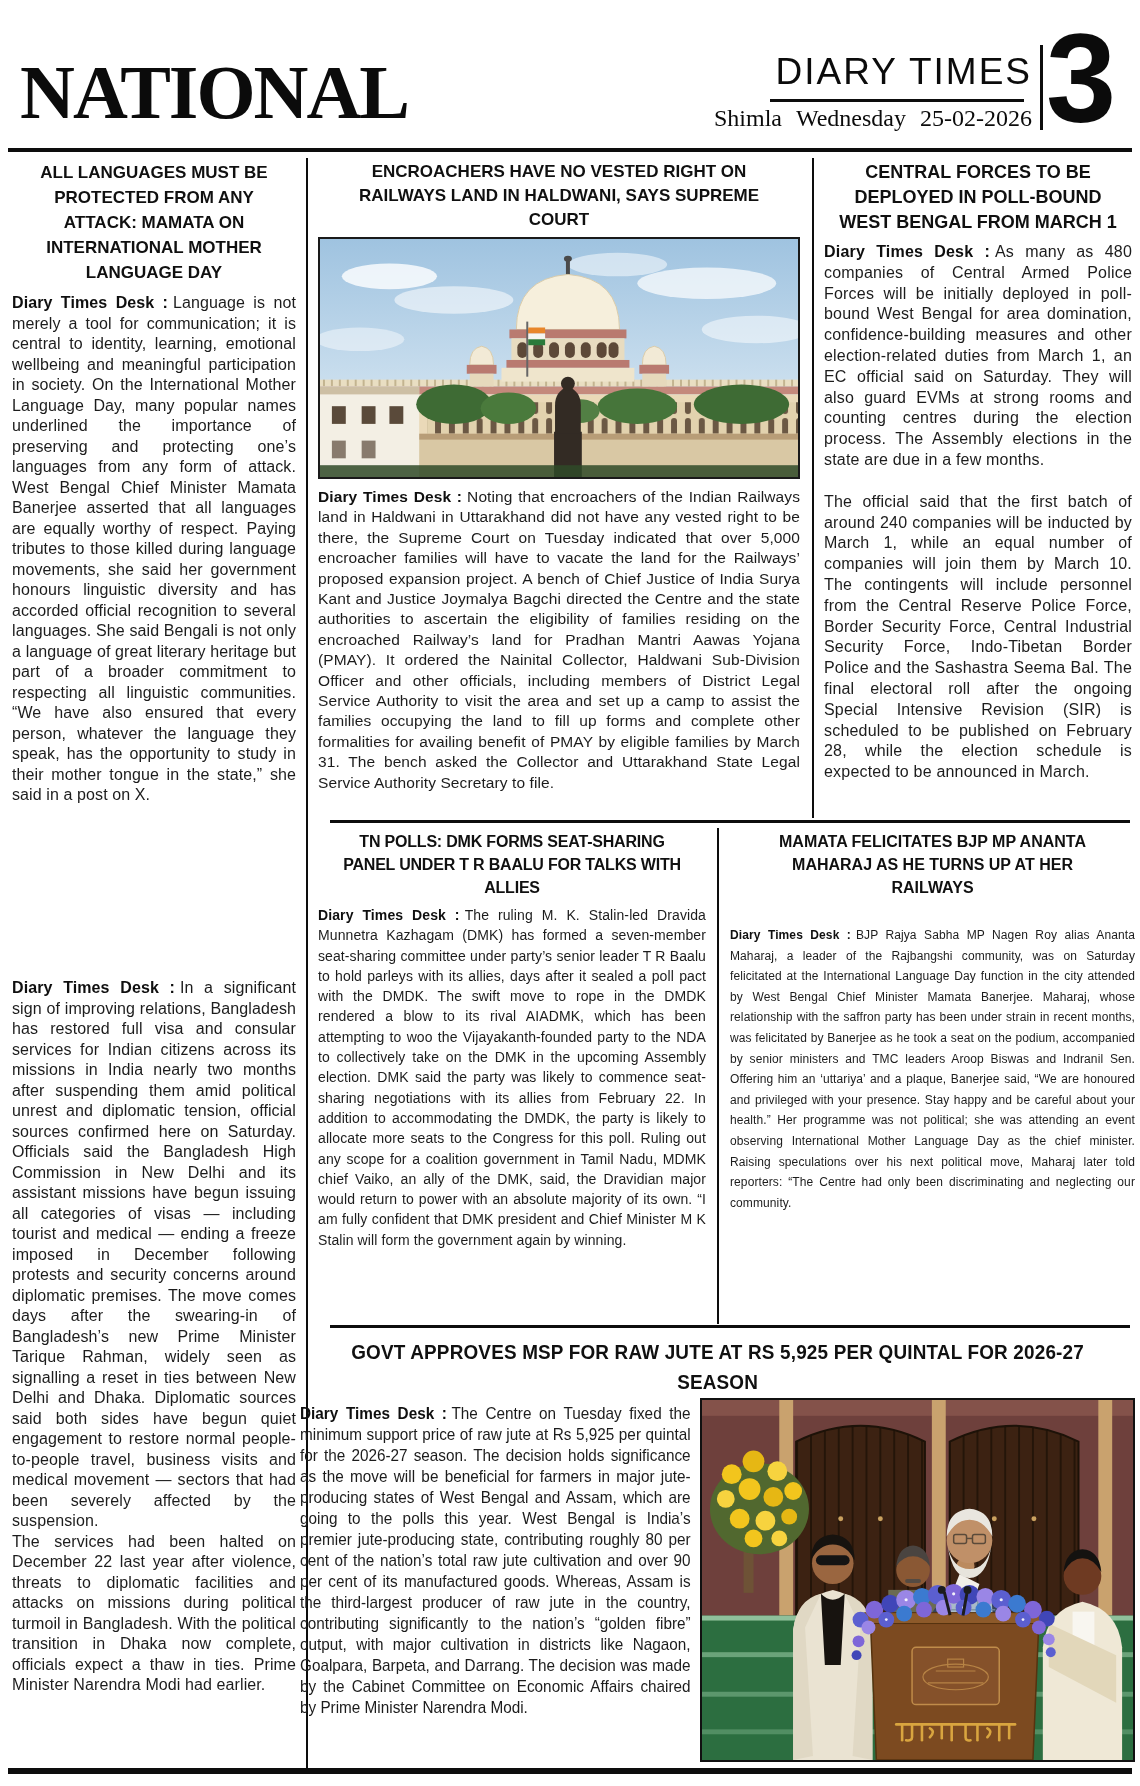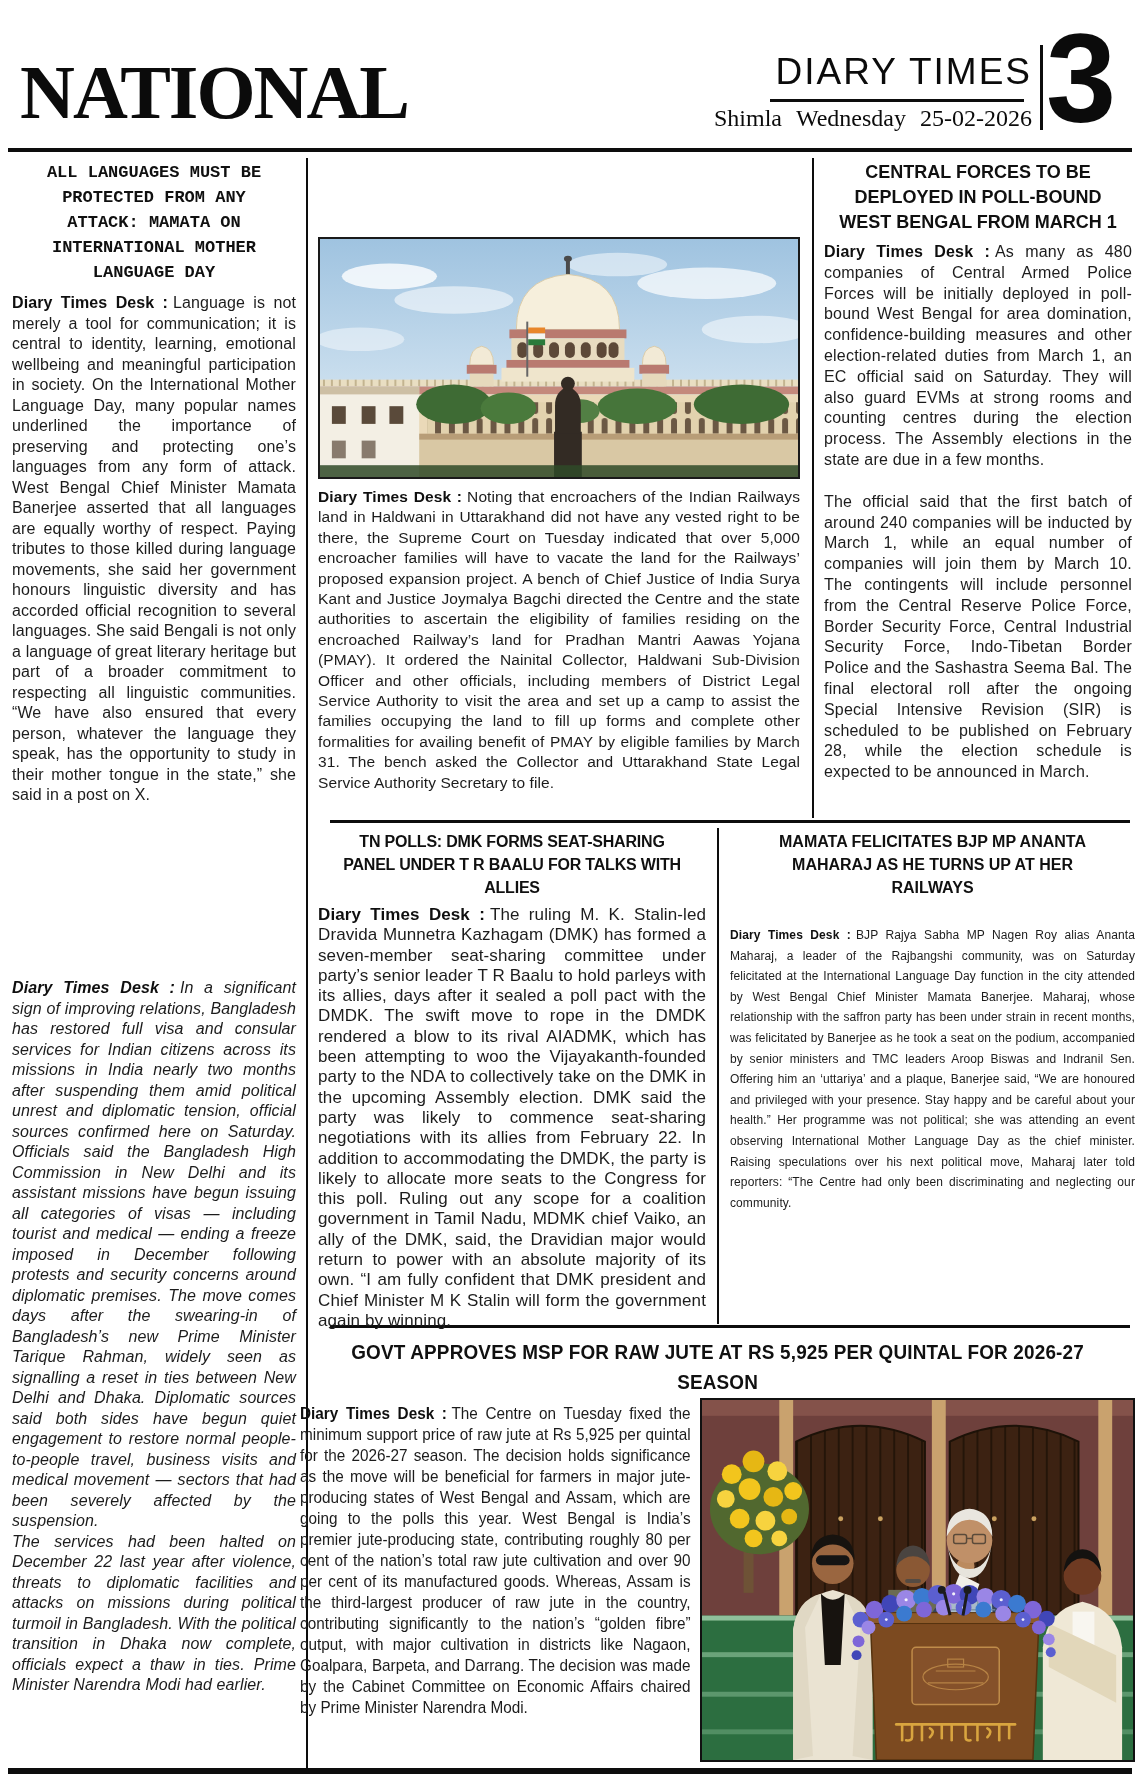--- a/index.html
+++ b/index.html
@@ -35,37 +35,37 @@
   
   .headline{
     position:absolute;font-weight:bold;text-align:center;color:#101010;
     white-space:pre-line;margin:0;
   }
   .body{
     position:absolute;text-align:justify;margin:0;color:#1c1c1c;
   }
   .byline{font-weight:bold;color:#0f0f0f;margin-right:5px;}
   
-  .h-languages{left:12px;top:160px;width:284px;font-size:17px;line-height:25px;font-family:Liberation Mono, monospace;}
+  .h-languages{left:12px;top:160px;width:284px;font-size:17px;line-height:25px;}
   .b-languages{left:12px;top:293px;width:284px;font-size:16px;line-height:20.5px;letter-spacing:.1px;}
   .h-bangladesh{left:12px;top:868px;width:284px;font-size:16px;line-height:25px;}
-  .b-bangladesh{left:12px;top:978px;width:284px;font-size:16px;line-height:20.5px;letter-spacing:.1px;font-style:italic;}
+  .b-bangladesh{left:12px;top:978px;width:284px;font-size:16px;line-height:20.5px;letter-spacing:.1px;}
   .b-bangladesh p{margin:0;text-align:justify;}
   
   .h-railways{left:318px;top:160px;width:482px;font-size:17px;line-height:24px;}
   .fig-sc{position:absolute;left:318px;top:237px;width:482px;height:242px;border:2px solid #1a1a1a;box-sizing:border-box;margin:0;}
   .b-railways{left:318px;top:487px;width:482px;font-size:15.5px;line-height:20.4px;letter-spacing:.1px;}
   
   .h-central{left:824px;top:160px;width:308px;font-size:18px;line-height:25px;}
   .b-central{left:824px;top:242px;width:308px;font-size:16px;line-height:20.8px;letter-spacing:.2px;}
   .b-central p{margin:0;text-align:justify;}
   .b-central p + p{margin-top:21px;}
   
   .h-tn{left:318px;top:830px;width:388px;font-size:16px;line-height:23px;letter-spacing:-.2px;}
-  .b-tn{left:318px;top:905px;width:388px;font-size:17px;line-height:20.3px;letter-spacing:.1px;}
+  .b-tn{left:318px;top:905px;width:388px;font-size:14px;line-height:20.3px;letter-spacing:.1px;}
   
   .h-mamata{left:730px;top:830px;width:405px;font-size:16px;line-height:23px;}
   .b-mamata{left:730px;top:905px;width:405px;font-size:12px;line-height:20.6px;letter-spacing:.1px;margin-top:20px;}
   
   .h-jute{
     left:300px;top:1337px;width:928px;font-size:21px;line-height:30px;
     transform:scaleX(0.9);transform-origin:0 0;letter-spacing:.2px;
   }
   .b-jute{
     left:300px;top:1403px;width:434px;font-size:17px;line-height:21px;
@@ -104,20 +104,23 @@
 ATTACK: MAMATA ON
 INTERNATIONAL MOTHER
 LANGUAGE DAY</h2>
   <p class="body b-languages"><span class="byline">Diary Times Desk :</span><span>Language is not merely a tool for communication; it is central to identity, learning, emotional wellbeing and meaningful participation in society. On the International Mother Language Day, many popular names underlined the importance of preserving and protecting one’s languages from any form of attack. West Bengal Chief Minister Mamata Banerjee asserted that all languages are equally worthy of respect. Paying tributes to those killed during language movements, she said her government honours linguistic diversity and has accorded official recognition to several languages. She said Bengali is not only a language of great literary heritage but part of a broader commitment to respecting all linguistic communities. “We have also ensured that every person, whatever the language they speak, has the opportunity to study in their mother tongue in the state,” she said in a post on X.</span></p>
 
   <div class="body b-bangladesh">
     <p><span class="byline">Diary Times Desk :</span><span>In a significant sign of improving relations, Bangladesh has restored full visa and consular services for Indian citizens across its missions in India nearly two months after suspending them amid political unrest and diplomatic tension, official sources confirmed here on Saturday. Officials said the Bangladesh High Commission in New Delhi and its assistant missions have begun issuing all categories of visas — including tourist and medical — ending a freeze imposed in December following protests and security concerns around diplomatic premises. The move comes days after the swearing-in of Bangladesh’s new Prime Minister Tarique Rahman, widely seen as signalling a reset in ties between New Delhi and Dhaka. Diplomatic sources said both sides have begun quiet engagement to restore normal people-to-people travel, business visits and medical movement — sectors that had been severely affected by the suspension.</span></p>
     <p>The services had been halted on December 22 last year after violence, threats to diplomatic facilities and attacks on missions during political turmoil in Bangladesh. With the political transition in Dhaka now complete, officials expect a thaw in ties. Prime Minister Narendra Modi had earlier.</p>
   </div>
 
+  <h2 class="headline h-railways">ENCROACHERS HAVE NO VESTED RIGHT ON
+RAILWAYS LAND IN HALDWANI, SAYS SUPREME
+COURT</h2>
 
   <figure class="fig-sc">
     <svg viewBox="0 0 482 242" width="478" height="238" preserveAspectRatio="none">
       <defs>
         <linearGradient id="sky" x1="0" y1="0" x2="0" y2="1">
           <stop offset="0" stop-color="#9fc3e0"></stop>
             <stop offset="1" stop-color="#e6f0f7"></stop>
         </linearGradient>
         <pattern id="rail" width="8" height="7" patternUnits="userSpaceOnUse">
           <rect width="8" height="7" fill="#e9dec2"></rect>

